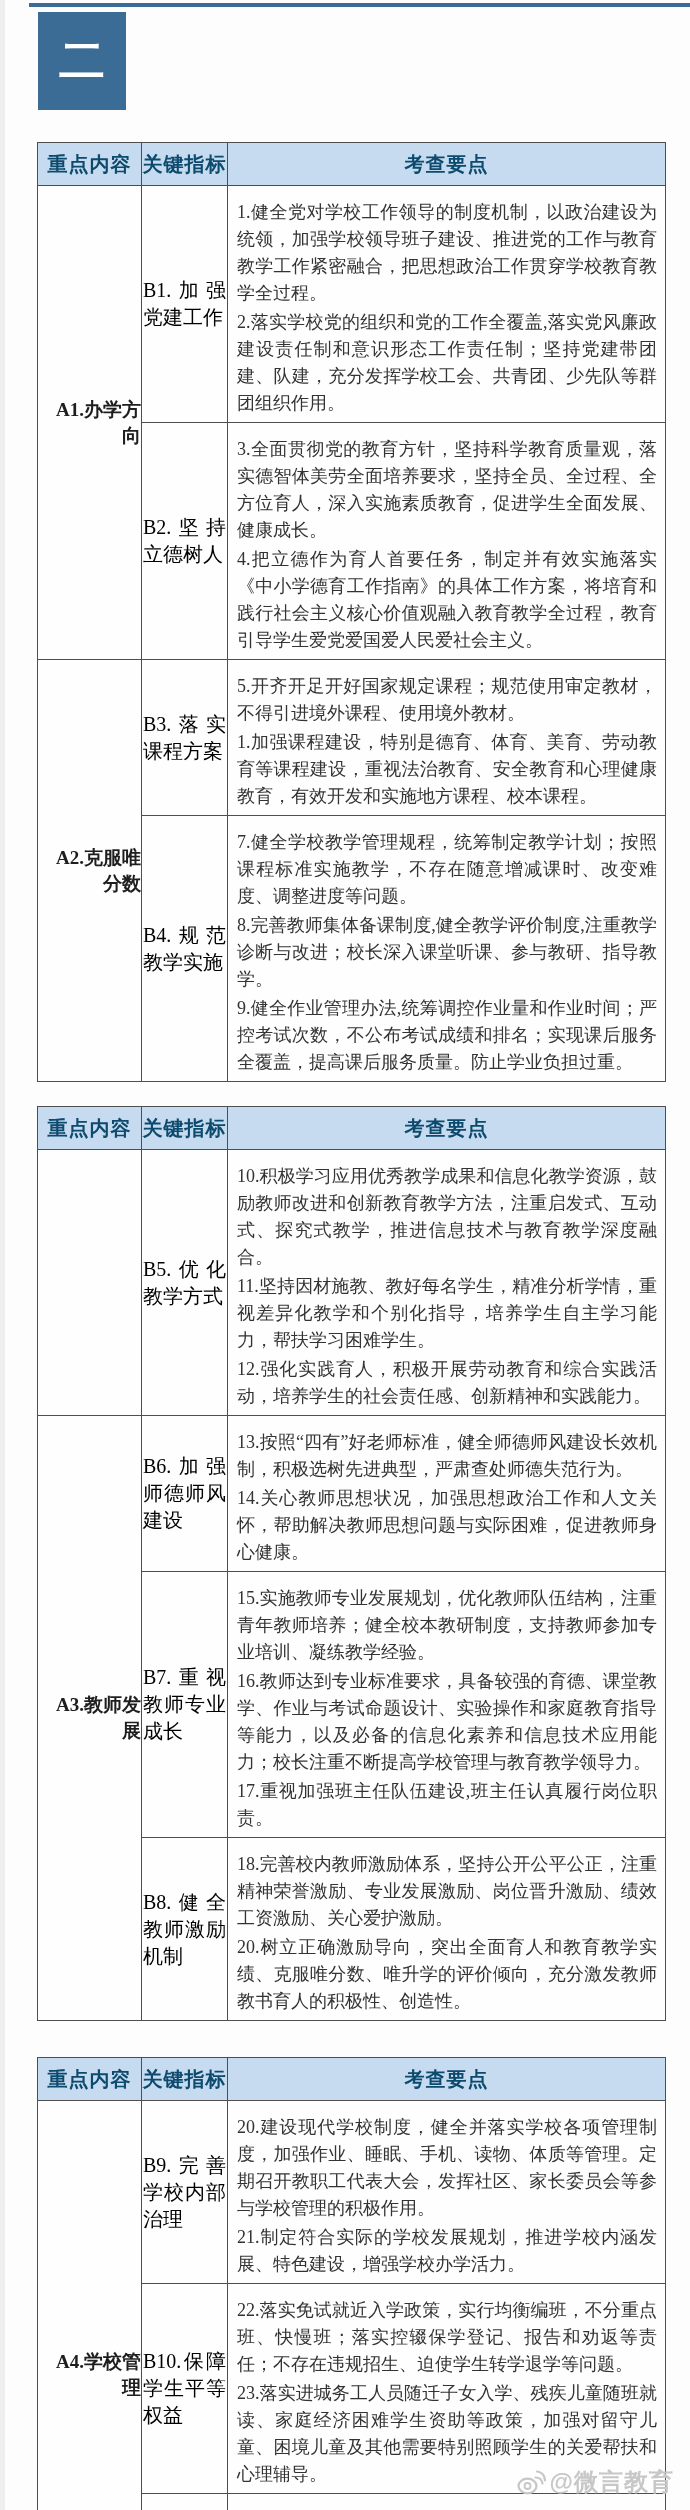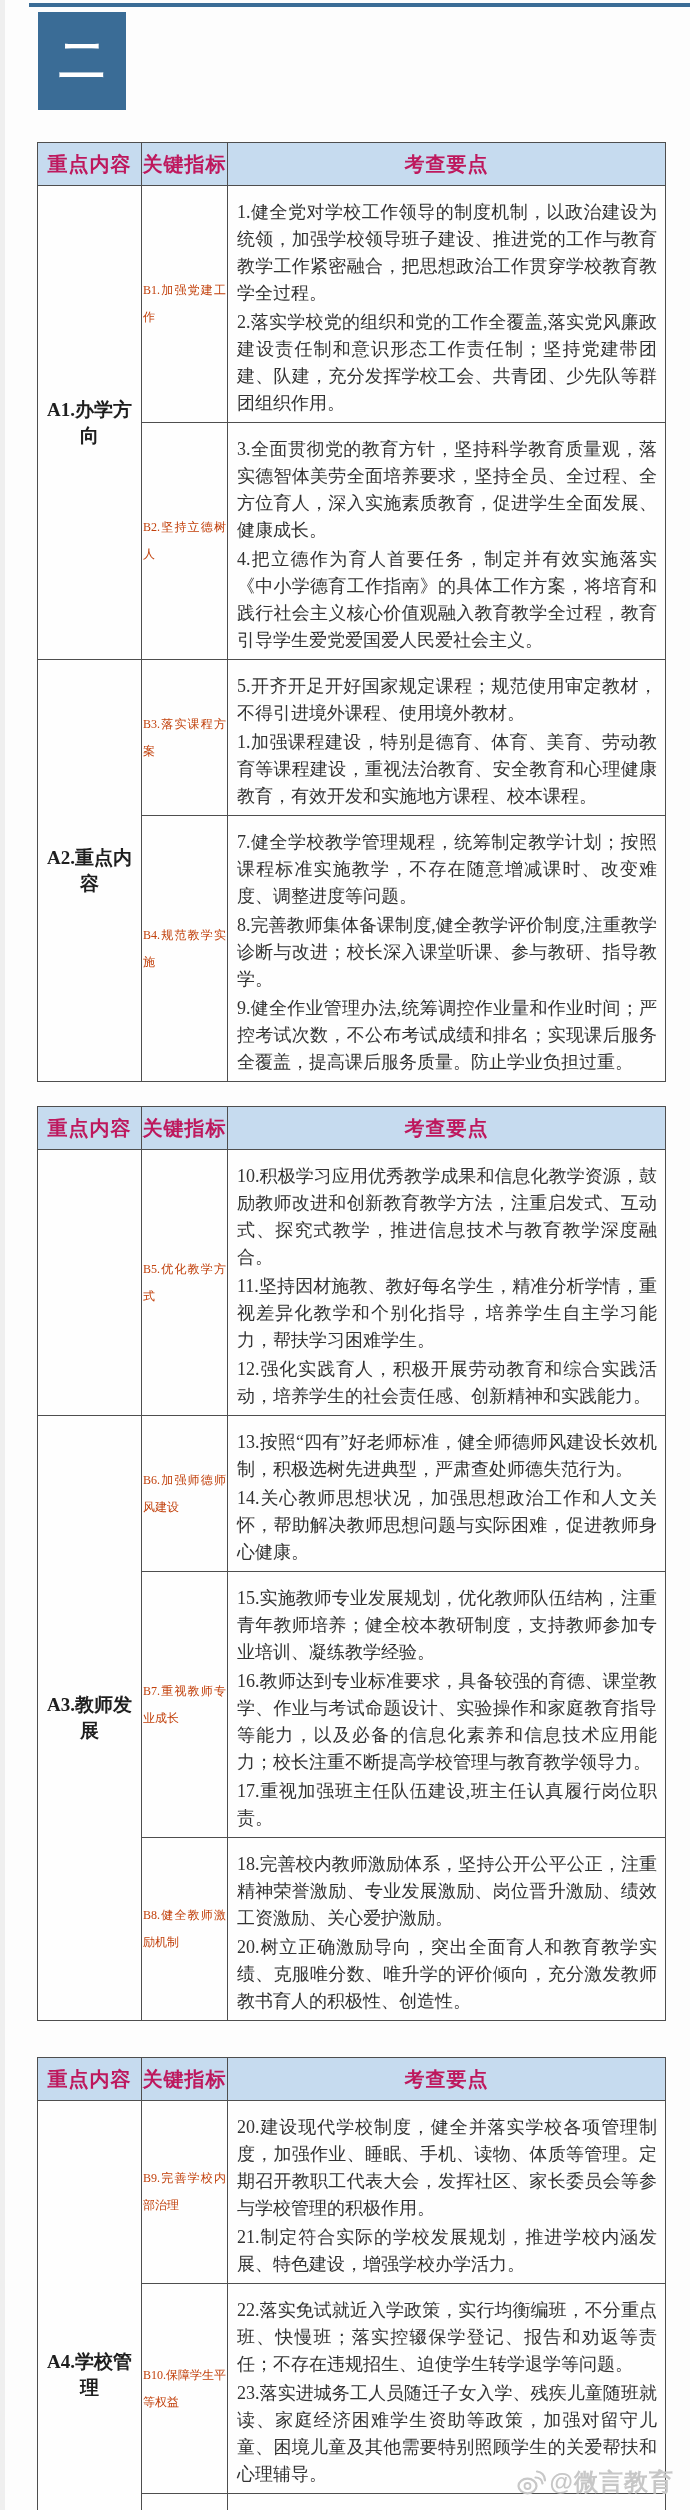--- a/index.html
+++ b/index.html
@@ -72,38 +72,38 @@
   .t-gap2 { margin-top: 24px; }
   .t-gap3 { margin-top: 36px; }
 
   .eval-table th, .eval-table td {
     border: 1px solid #4e4e4e;
     vertical-align: middle;
     box-sizing: border-box;
   }
   .eval-table th {
     background: #c6dbef;
-    color: #be185d;
+    color: #0c4a6e;
     font-weight: bold;
     font-size: 20px;
     padding: 8px 0 7px 0;
     text-align: center;
     letter-spacing: 1px;
   }
   .area-cell {
     font-weight: bold;
     font-size: 19px;
     color: #1e1e1e;
-    text-align: center;
+    text-align: right;
     padding: 0;
     letter-spacing: 0;
   }
   .indicator-cell {
-    font-size: 12px;
-    color: #c2410c;
+    font-size: 20px;
+    color: #000000;
     text-align: justify;
     text-justify: inter-ideograph;
     padding: 2px 1px;
     line-height: 27px;
   }
   .points-cell {
     padding: 13px 8px 5px 9px;
     font-size: 18px;
     color: #333333;
     line-height: 27px;
@@ -167,21 +167,21 @@
             </td>
           </tr>
           <tr>
             <td class="indicator-cell">B2.坚持立德树人</td>
             <td class="points-cell">
               <p>3.全面贯彻党的教育方针，坚持科学教育质量观，落实德智体美劳全面培养要求，坚持全员、全过程、全方位育人，深入实施素质教育，促进学生全面发展、健康成长。</p>
               <p>4.把立德作为育人首要任务，制定并有效实施落实《中小学德育工作指南》的具体工作方案，将培育和践行社会主义核心价值观融入教育教学全过程，教育引导学生爱党爱国爱人民爱社会主义。</p>
             </td>
           </tr>
           <tr>
-            <td class="area-cell" rowspan="2">A2.重点内容</td>
+            <td class="area-cell" rowspan="2">A2.克服唯分数</td>
             <td class="indicator-cell">B3.落实课程方案</td>
             <td class="points-cell">
               <p>5.开齐开足开好国家规定课程；规范使用审定教材，不得引进境外课程、使用境外教材。</p>
               <p>1.加强课程建设，特别是德育、体育、美育、劳动教育等课程建设，重视法治教育、安全教育和心理健康教育，有效开发和实施地方课程、校本课程。</p>
             </td>
           </tr>
           <tr>
             <td class="indicator-cell">B4.规范教学实施</td>
             <td class="points-cell">
               <p>7.健全学校教学管理规程，统筹制定教学计划；按照课程标准实施教学，不存在随意增减课时、改变难度、调整进度等问题。</p>

